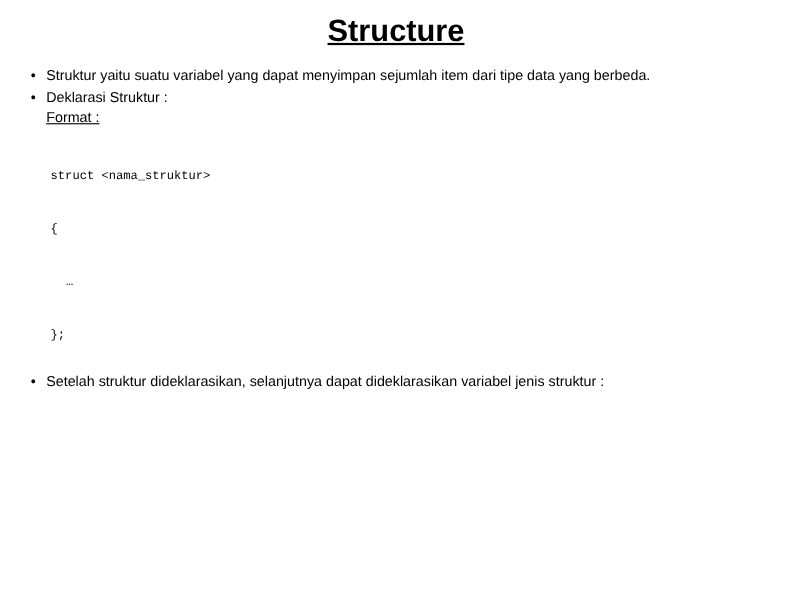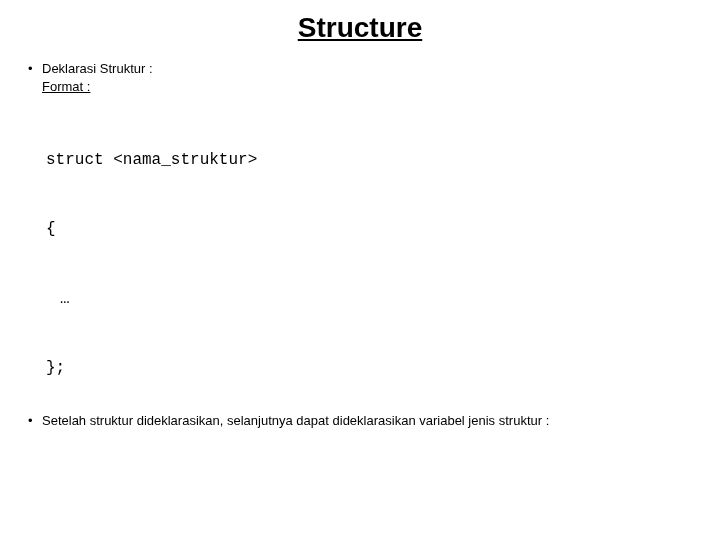--- a/index.html
+++ b/index.html
@@ -32,34 +32,35 @@
     }
     ul.bullets > li::before {
       content: "•";
       position: absolute;
       left: 2px;
       top: 0;
     }
     .underline { text-decoration: underline; }
     .code-block {
       font-family: "Courier New", Courier, monospace;
-      font-size: 16px;
+      font-size: 11px;
       white-space: pre;
       margin: 6px 0 8px 22px;
       line-height: 1.45;
     }
     .code-line { display: block; }
     .indent1 { padding-left: 14px; }
   </style>
 </head>
 <body>
 
 <div class="title">Structure</div>
 
 <ul class="bullets">
+  <li>Struktur yaitu suatu variabel yang dapat menyimpan sejumlah item dari tipe data yang berbeda.</li>
   <li>
     <span>Deklarasi Struktur :</span><br>
     <span class="underline">Format :</span>
   </li>
 </ul>
 
 <div class="code-block">
   <span class="code-line">struct &lt;nama_struktur&gt;</span>
   <span class="code-line">{</span>
   <span class="code-line indent1">…</span>

